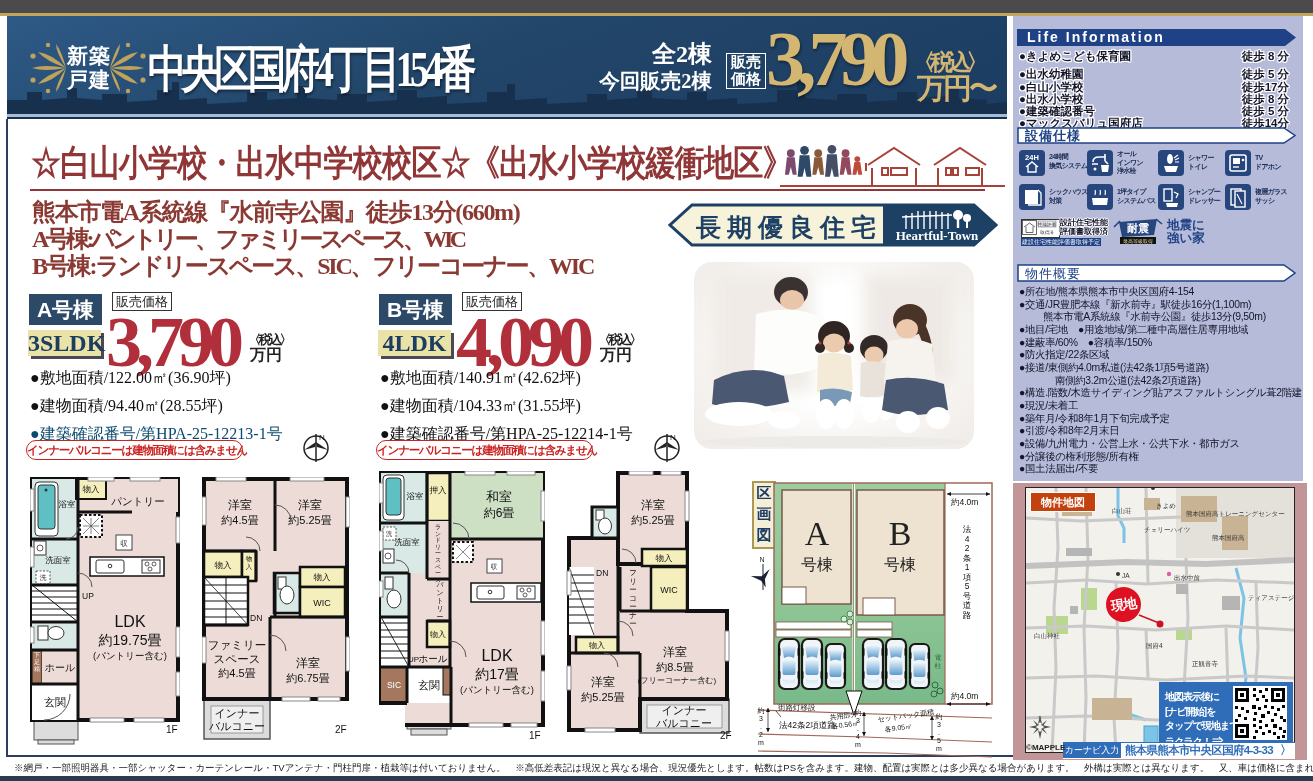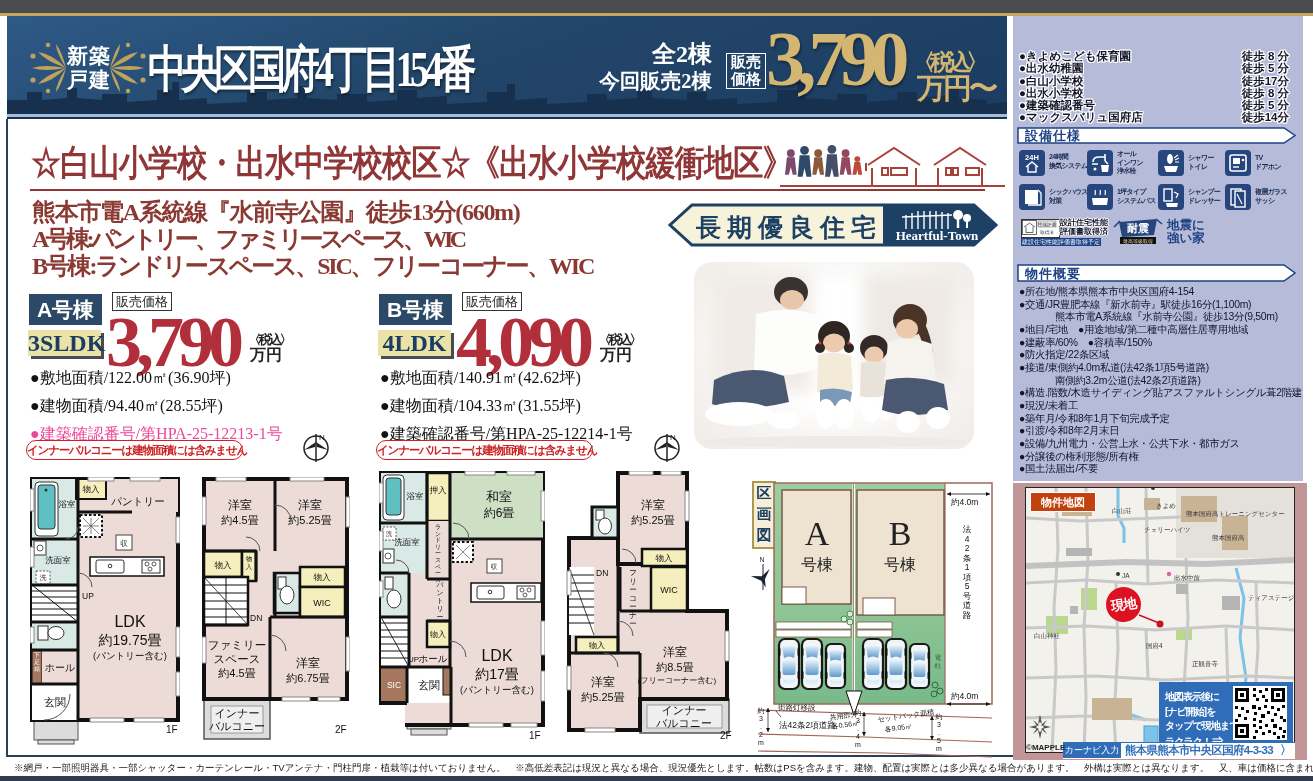--- a/index.html
+++ b/index.html
@@ -205,21 +205,21 @@
   <div class="abs serif" style="left:112px;top:292px;width:58px;height:17px;border:1px solid #333;color:#222;font-size:13px;text-align:center;line-height:17px;">販売価格</div>
 
   <div class="abs serif" style="left:106px;top:306px;color:#b02f3a;font-size:72px;font-weight:bold;letter-spacing:-6px;line-height:1;">3,790</div>
   <div class="abs serif" style="left:248px;top:331px;color:#222;font-size:13px;font-weight:bold;white-space:nowrap;letter-spacing:-2.5px;">〈税込〉</div>
   <div class="abs serif" style="left:250px;top:345px;color:#222;font-size:16px;font-weight:bold;white-space:nowrap;">万円</div>
 
   <div class="abs serif" style="left:28px;top:330px;width:73px;height:26px;background:#e9e3a8;box-shadow:3px 3px 0 #4a4a55;color:#1c3c62;font-size:24px;font-weight:bold;text-align:center;line-height:26px;">3SLDK</div>
 
   <div class="abs serif" style="left:30px;top:368px;color:#111;font-size:16px;white-space:nowrap;">●敷地面積/122.00㎡(36.90坪)</div>
   <div class="abs serif" style="left:30px;top:396px;color:#111;font-size:16px;white-space:nowrap;">●建物面積/94.40㎡(28.55坪)</div>
-  <div class="abs serif" style="left:30px;top:424px;color:#ec4899;font-size:16px;white-space:nowrap;text-align:right;">●建築確認番号/第HPA-25-12213-1号</div>
+  <div class="abs serif" style="left:30px;top:424px;color:#0c4a6e;font-size:16px;white-space:nowrap;text-align:right;">●建築確認番号/第HPA-25-12213-1号</div>
 
   <div class="abs serif" style="left:26px;top:440px;width:215px;height:18px;border:1.5px solid #cc2222;border-radius:11px;color:#cc2222;font-size:11.5px;font-weight:bold;text-align:center;line-height:18px;white-space:nowrap;letter-spacing:-1.2px;">インナーバルコニーは建物面積には含みません</div>
 </div>
 
 <div class="abs" style="left:0;top:0;">
 
   <div class="abs" style="left:379px;top:294px;width:73px;height:31px;background:#2c4a67;color:#fff;font-size:21px;font-weight:bold;text-align:center;line-height:31px;">B号棟</div>
 
   <div class="abs serif" style="left:462px;top:292px;width:58px;height:17px;border:1px solid #333;color:#222;font-size:13px;text-align:center;line-height:17px;">販売価格</div>
 
@@ -751,27 +751,33 @@
       <path d="M119,242 l-2,4 h4 Z M119,266 l-2,-4 h4 Z" fill="#111"></path>
   <text x="133" y="252" font-size="7" fill="#111" transform="rotate(-8 133 252)">セットバック面積</text>
   <text x="140" y="262" font-size="7" fill="#111" transform="rotate(-8 140 262)">各9.05㎡</text>
   <text x="194" font-size="7" fill="#111" text-anchor="middle"><tspan x="194" y="249">約</tspan><tspan x="194" dy="8">3</tspan><tspan x="194" dy="8">.</tspan><tspan x="194" dy="8">5</tspan><tspan x="194" dy="8">m</tspan></text>
   <path d="M187,246 L187,270" stroke="#111" stroke-width=".7"></path>
       <path d="M187,246 l-2,4 h4 Z M187,270 l-2,-4 h4 Z" fill="#111"></path>
 </svg>
 
 <div class="abs" style="left:1013px;top:16px;width:290px;height:465px;background:#b5bbd8;"></div>
 
+<div class="abs" style="left:1017px;top:29px;width:279px;height:17px;">
+  <svg width="279" height="17" viewBox="0 0 279 17">
+        <path d="M0,0 L268,0 L279,8.5 L268,17 L0,17 Z" fill="#1e4285"></path>
+      </svg>
+  <div class="abs" style="left:10px;top:0px;color:#fff;font-size:14px;font-weight:bold;letter-spacing:2px;line-height:17px;">Life Information</div>
+</div>
 
 <div class="abs" style="left:1019px;top:50px;width:270px;font-size:11.5px;font-weight:bold;color:#15152a;line-height:12.3px;text-shadow:-1px 0 #fff,1px 0 #fff,0 1px #fff,0 -1px #fff,1px 1px #fff,-1px -1px #fff,1px -1px #fff,-1px 1px #fff;">
   <div style="display:flex;justify-content:space-between;">
         <span>●きよめこども保育園</span>
         <span>徒歩 8 分</span>
       </div>
-  <div style="display:flex;justify-content:space-between;">
+  <div style="display:flex;justify-content:space-between;margin-top:6px;">
         <span>●出水幼稚園</span>
         <span>徒歩 5 分</span>
       </div>
   <div style="display:flex;justify-content:space-between;">
         <span>●白山小学校</span>
         <span>徒歩17分</span>
       </div>
   <div style="display:flex;justify-content:space-between;">
         <span>●出水小学校</span>
         <span>徒歩 8 分</span>
@@ -878,27 +884,27 @@
   <rect x="8" y="19" width="36" height="7" fill="#111"></rect>
   <text x="26" y="24.5" text-anchor="middle" font-size="5" fill="#e8d8a0" font-family="Liberation Sans">最高等級取得</text>
 </svg>
 
 <div class="abs" style="left:1167px;top:219px;color:#1e4285;font-size:12.5px;font-weight:bold;line-height:13px;white-space:nowrap;">地震に<br>強い家</div>
 
 <div class="abs" style="left:1017px;top:264px;width:279px;height:18px;">
   <svg width="279" height="18" viewBox="0 0 279 18">
         <path d="M1,1 L267,1 L278,9 L267,17 L1,17 Z" fill="#fff" stroke="#1e4285" stroke-width="1.5"></path>
       </svg>
-  <div class="abs" style="left:8px;top:1px;color:#1e4285;font-size:13px;font-weight:bold;letter-spacing:1px;line-height:17px;">物件概要</div>
+  <div class="abs" style="left:8px;top:1px;color:#1e4285;font-size:13px;font-weight:normal;letter-spacing:1px;line-height:17px;">物件概要</div>
 </div>
 
 <div class="abs" style="left:1019px;top:286px;width:284px;font-size:10.4px;color:#15152a;line-height:12.65px;white-space:nowrap;letter-spacing:-.3px;">
 ●所在地/熊本県熊本市中央区国府4-154<br>
 ●交通/JR豊肥本線『新水前寺』駅徒歩16分(1,100m)<br>
-<span style="margin-left:36px;text-align:center;">熊本市電A系統線『水前寺公園』徒歩13分(9,50m)</span><br>
+<span style="margin-left:24px;text-align:center;">熊本市電A系統線『水前寺公園』徒歩13分(9,50m)</span><br>
 ●地目/宅地　●用途地域/第二種中高層住居専用地域<br>
 ●建蔽率/60%　●容積率/150%<br>
 ●防火指定/22条区域<br>
 ●接道/東側約4.0m私道(法42条1項5号道路)<br>
 <span style="margin-left:36px;">南側約3.2m公道(法42条2項道路)</span><br>
 ●構造.階数/木造サイディング貼アスファルトシングル葺2階建<br>
 ●現況/未着工<br>
 ●築年月/令和8年1月下旬完成予定<br>
 ●引渡/令和8年2月末日<br>
 ●設備/九州電力・公営上水・公共下水・都市ガス<br>

